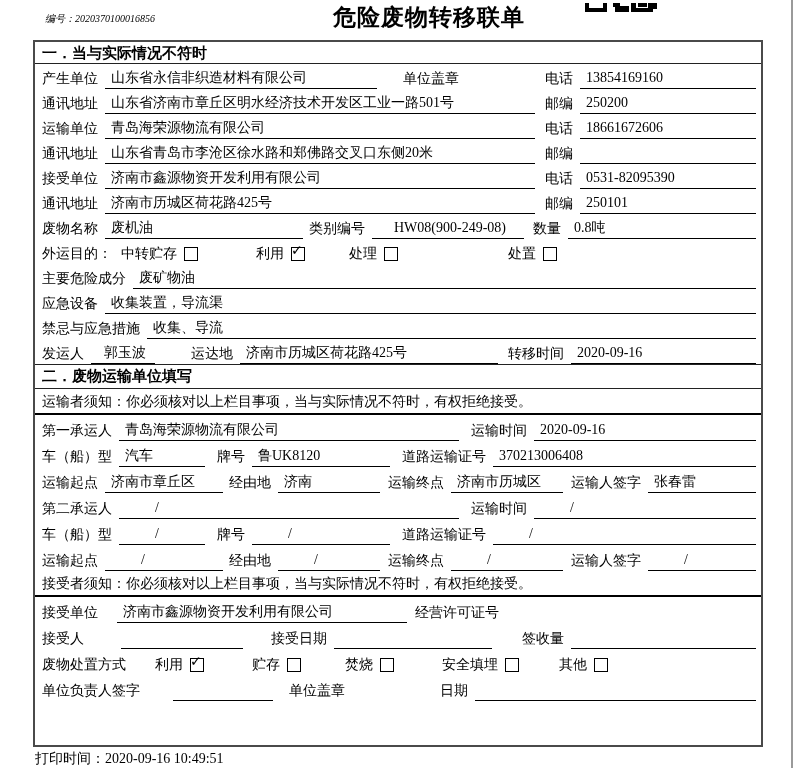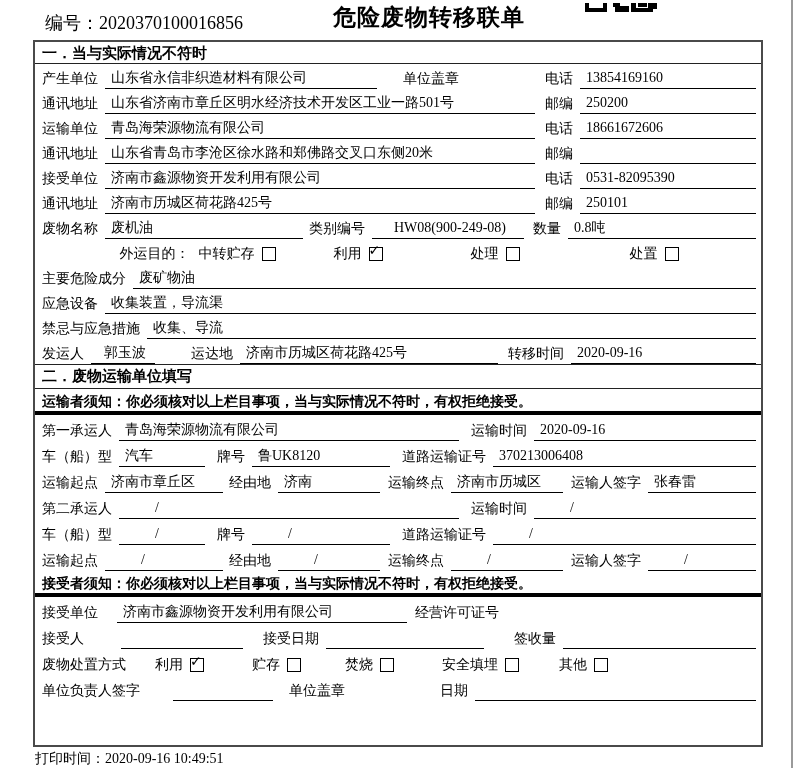--- a/index.html
+++ b/index.html
@@ -1,30 +1,30 @@
 <!DOCTYPE html>
 <html><head>
 <meta charset="utf-8">
 <style>
   html,body{margin:0;padding:0;background:#fff;}
   .page{position:relative;width:796px;height:768px;background:#fff;overflow:hidden;
         font-family:"Liberation Serif","DejaVu Serif",serif;color:#000;font-size:14px;line-height:1.15;}
   .edge-line{position:absolute;left:791px;top:0;width:2px;height:768px;background:#9a9a9a;}
-  .doc-no{position:absolute;left:45px;top:13px;font-size:18px;white-space:nowrap;}
+  .doc-no{position:absolute;left:45px;top:13px;font-size:10px;white-space:nowrap;font-style:italic;}
   .title{position:absolute;left:333px;top:5px;font-size:23px;font-weight:bold;letter-spacing:1px;white-space:nowrap;}
   .qr{position:absolute;left:585px;top:0;width:72px;height:9px;}
   .form-box{position:absolute;left:33px;top:40px;width:730px;height:707px;border:2px solid #4a4a4a;
             box-sizing:border-box;display:flex;flex-direction:column;background:#fff;}
   .sec-h{box-sizing:border-box;font-weight:bold;font-size:15px;padding:3px 0 0 7px;
          border-bottom:1px solid #222;white-space:nowrap;}
   .h-top{height:22px;}
   .h-mid{height:25px;border-top:1px solid #222;}
-  .notice{box-sizing:border-box;height:26px;border-bottom:4px solid #000000;padding:5px 0 0 7px;white-space:nowrap;font-weight:bold;}
+  .notice{box-sizing:border-box;height:26px;border-bottom:2px solid #000000;padding:5px 0 0 7px;white-space:nowrap;}
   .row{display:flex;align-items:flex-end;padding:0 5px 0 7px;box-sizing:border-box;}
-  .s1 .row{height:25px;justify-content:center;}
+  .s1 .row{height:25px;}
   .s2 .row,.s3 .row{height:26px;}
   .lbl{white-space:nowrap;padding-bottom:2px;margin-right:7px;}
   .val{border-bottom:1px solid #000;padding:0 2px 2px 6px;white-space:nowrap;overflow:hidden;box-sizing:border-box;}
   .fill{flex:1 1 auto;}
   .spacer{flex:1 1 auto;}
   .ctr{text-align:center;}
   .sl{text-indent:30px;}
   .opt{display:flex;align-items:flex-end;white-space:nowrap;}
   .cb{position:relative;display:inline-block;width:12px;height:12px;border:1px solid #000;
       margin:0 0 3px 7px;flex:0 0 auto;}
@@ -119,21 +119,21 @@
       <div class="row">
         <span class="lbl">外运目的：</span>
         <span class="opt" style="margin-left:2px">
           <span class="lbl" style="margin-right:0">中转贮存</span>
           <span class="cb"></span>
         </span>
         <span class="opt" style="margin-left:58px">
           <span class="lbl" style="margin-right:0">利用</span>
           <span class="cb checked"></span>
         </span>
-        <span class="opt" style="margin-left:88px">
+        <span class="opt" style="margin-left:44px">
           <span class="lbl" style="margin-right:0">处理</span>
           <span class="cb"></span>
         </span>
         <span class="opt" style="margin-left:110px">
           <span class="lbl" style="margin-right:0">处置</span>
           <span class="cb"></span>
         </span>
       </div>
 
       <div class="row">
@@ -225,21 +225,21 @@
 
       <div class="row">
         <span class="lbl">接受单位</span>
         <span class="val" style="width:290px;margin-left:12px">济南市鑫源物资开发利用有限公司</span>
         <span class="lbl" style="margin-left:8px">经营许可证号</span>
       </div>
 
       <div class="row">
         <span class="lbl">接受人</span>
         <span class="val" style="width:122px;margin-left:30px"></span>
-        <span class="lbl" style="margin-left:20px">接受日期</span>
+        <span class="lbl" style="margin-left:28px">接受日期</span>
         <span class="val" style="width:158px"></span>
         <span class="lbl" style="margin-left:30px">签收量</span>
         <span class="val fill"></span>
       </div>
 
       <div class="row">
         <span class="lbl">废物处置方式</span>
         <span class="opt" style="margin-left:22px">
           <span class="lbl" style="margin-right:0">利用</span>
           <span class="cb checked"></span>

